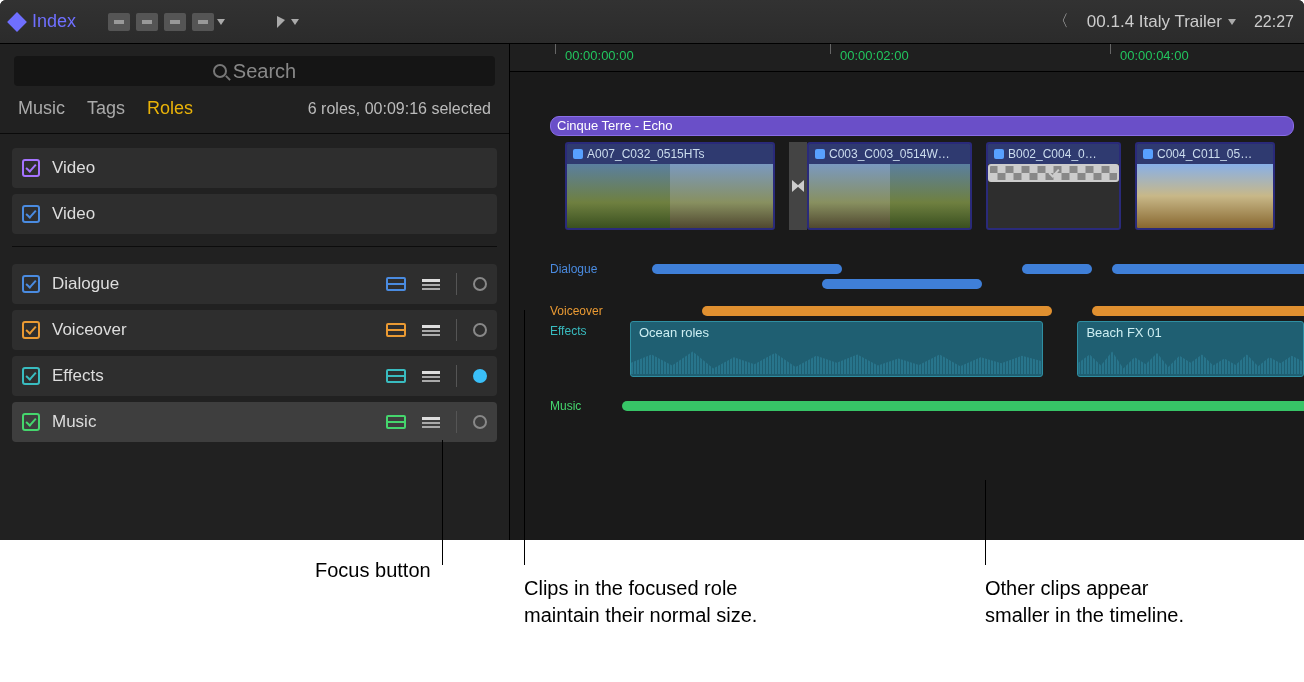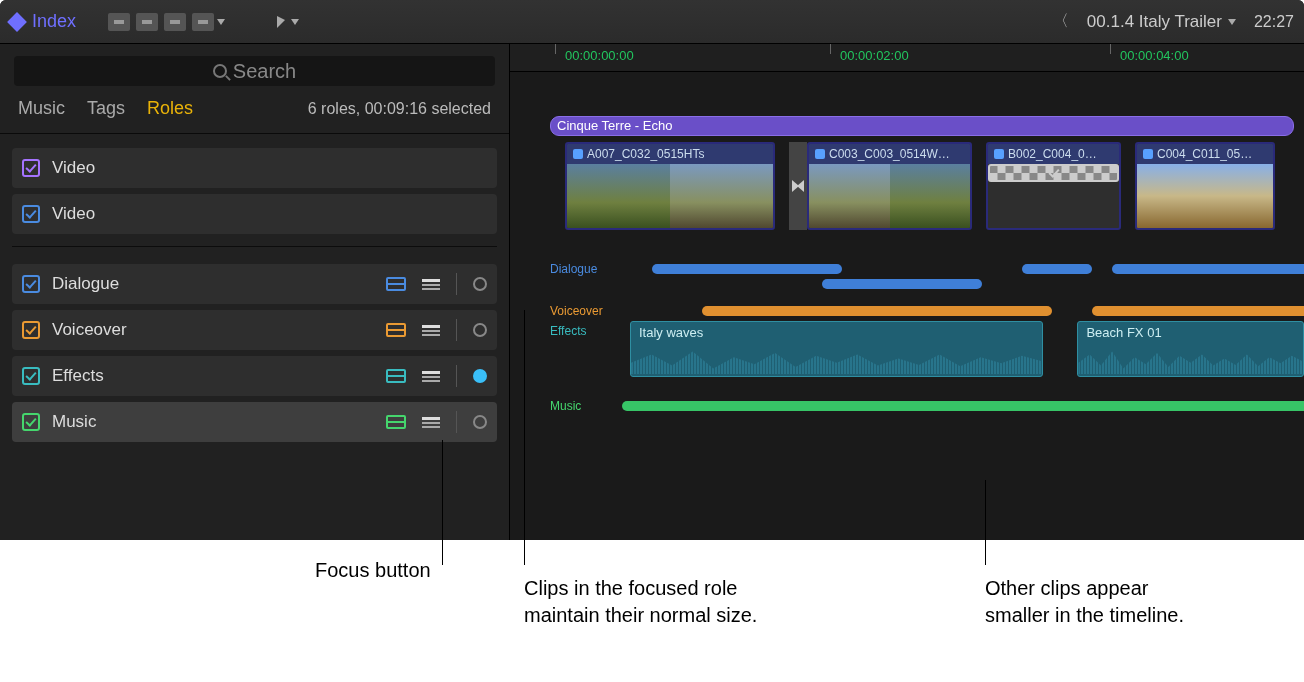--- a/index.html
+++ b/index.html
@@ -291,21 +291,21 @@
           <div class="bars">
             <div class="bar" style="left:80px;width:350px;background:#e09030;"></div>
             <div class="bar" style="left:470px;width:240px;background:#e09030;"></div>
           </div>
         </div>
 
         <div class="effects-lane">
           <div class="effects-label">Effects</div>
           <div class="effects-clips">
             <div class="fx-clip" style="width:420px;">
-              <span>Italy waves</span>
+              <span>Ocean roles</span>
               <div class="wave"></div>
             </div>
             <div class="fx-clip" style="width:230px;margin-left:20px;">
               <span>Beach FX 01</span>
               <div class="wave"></div>
             </div>
           </div>
         </div>
 
         <div class="lane music">

